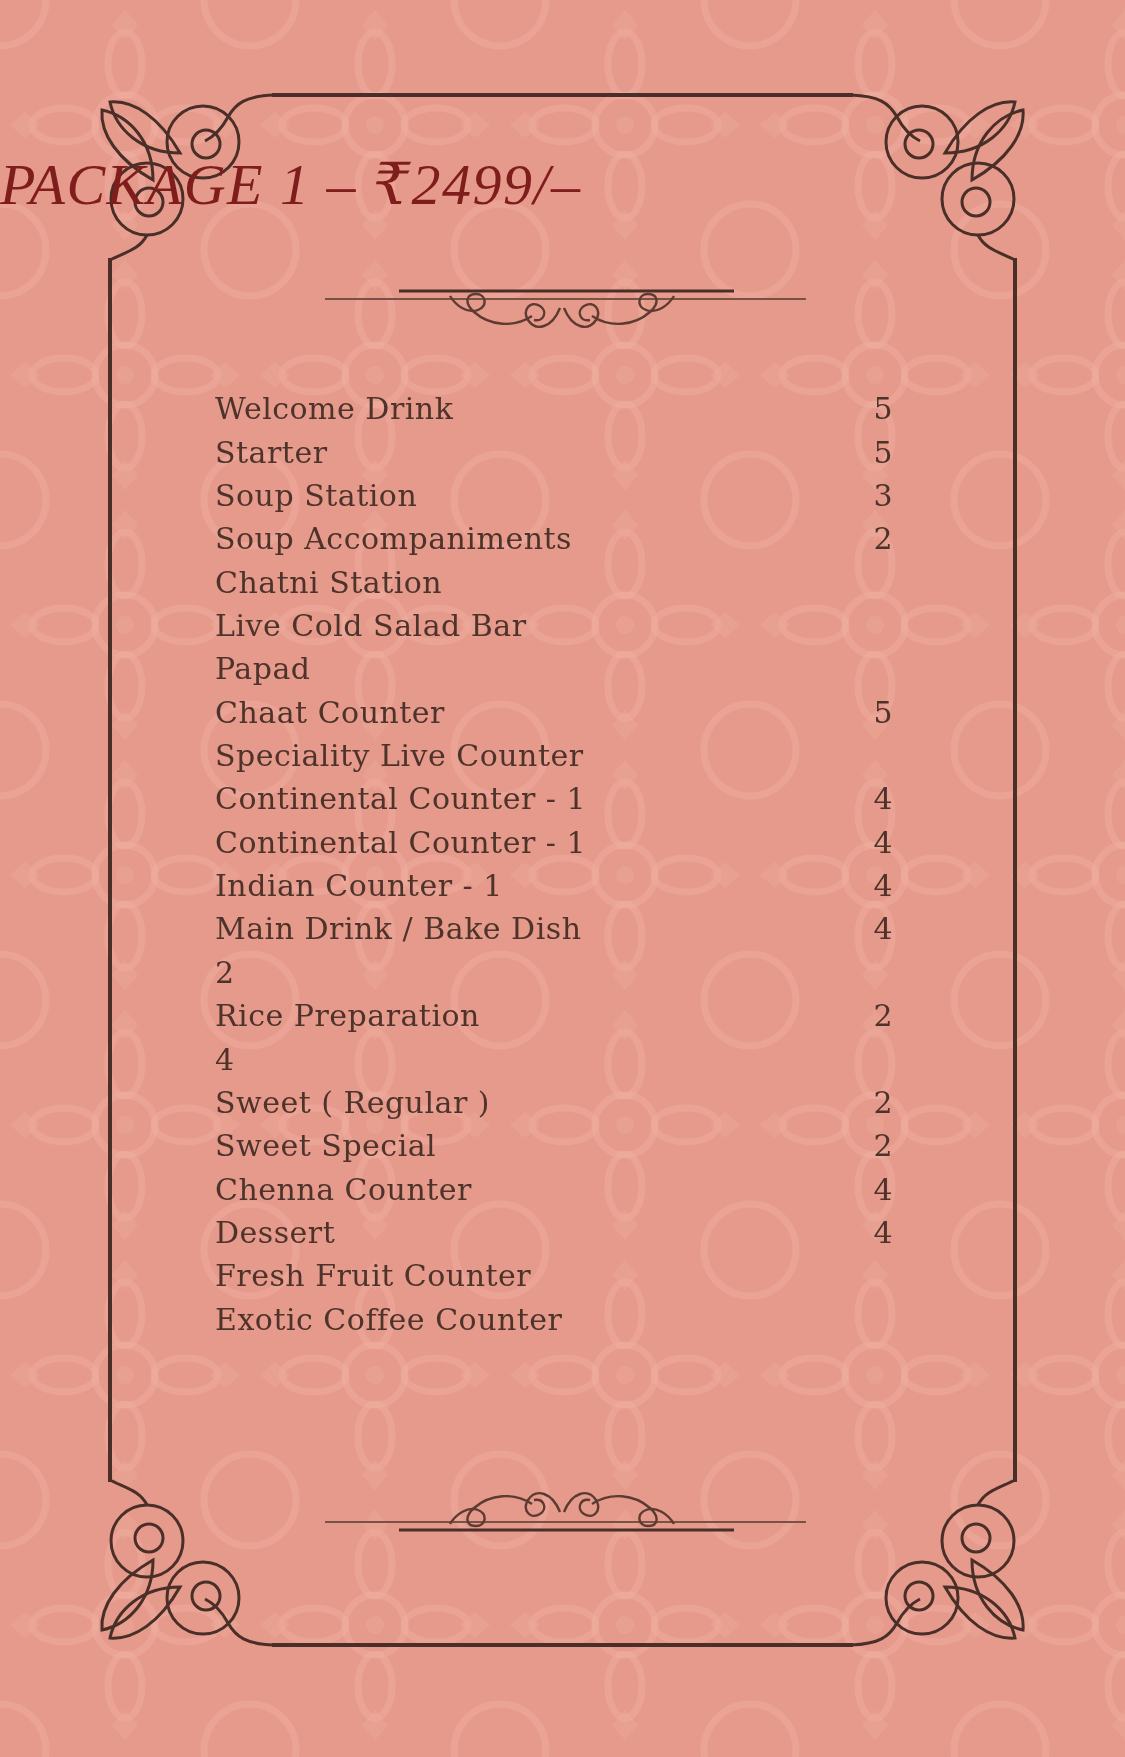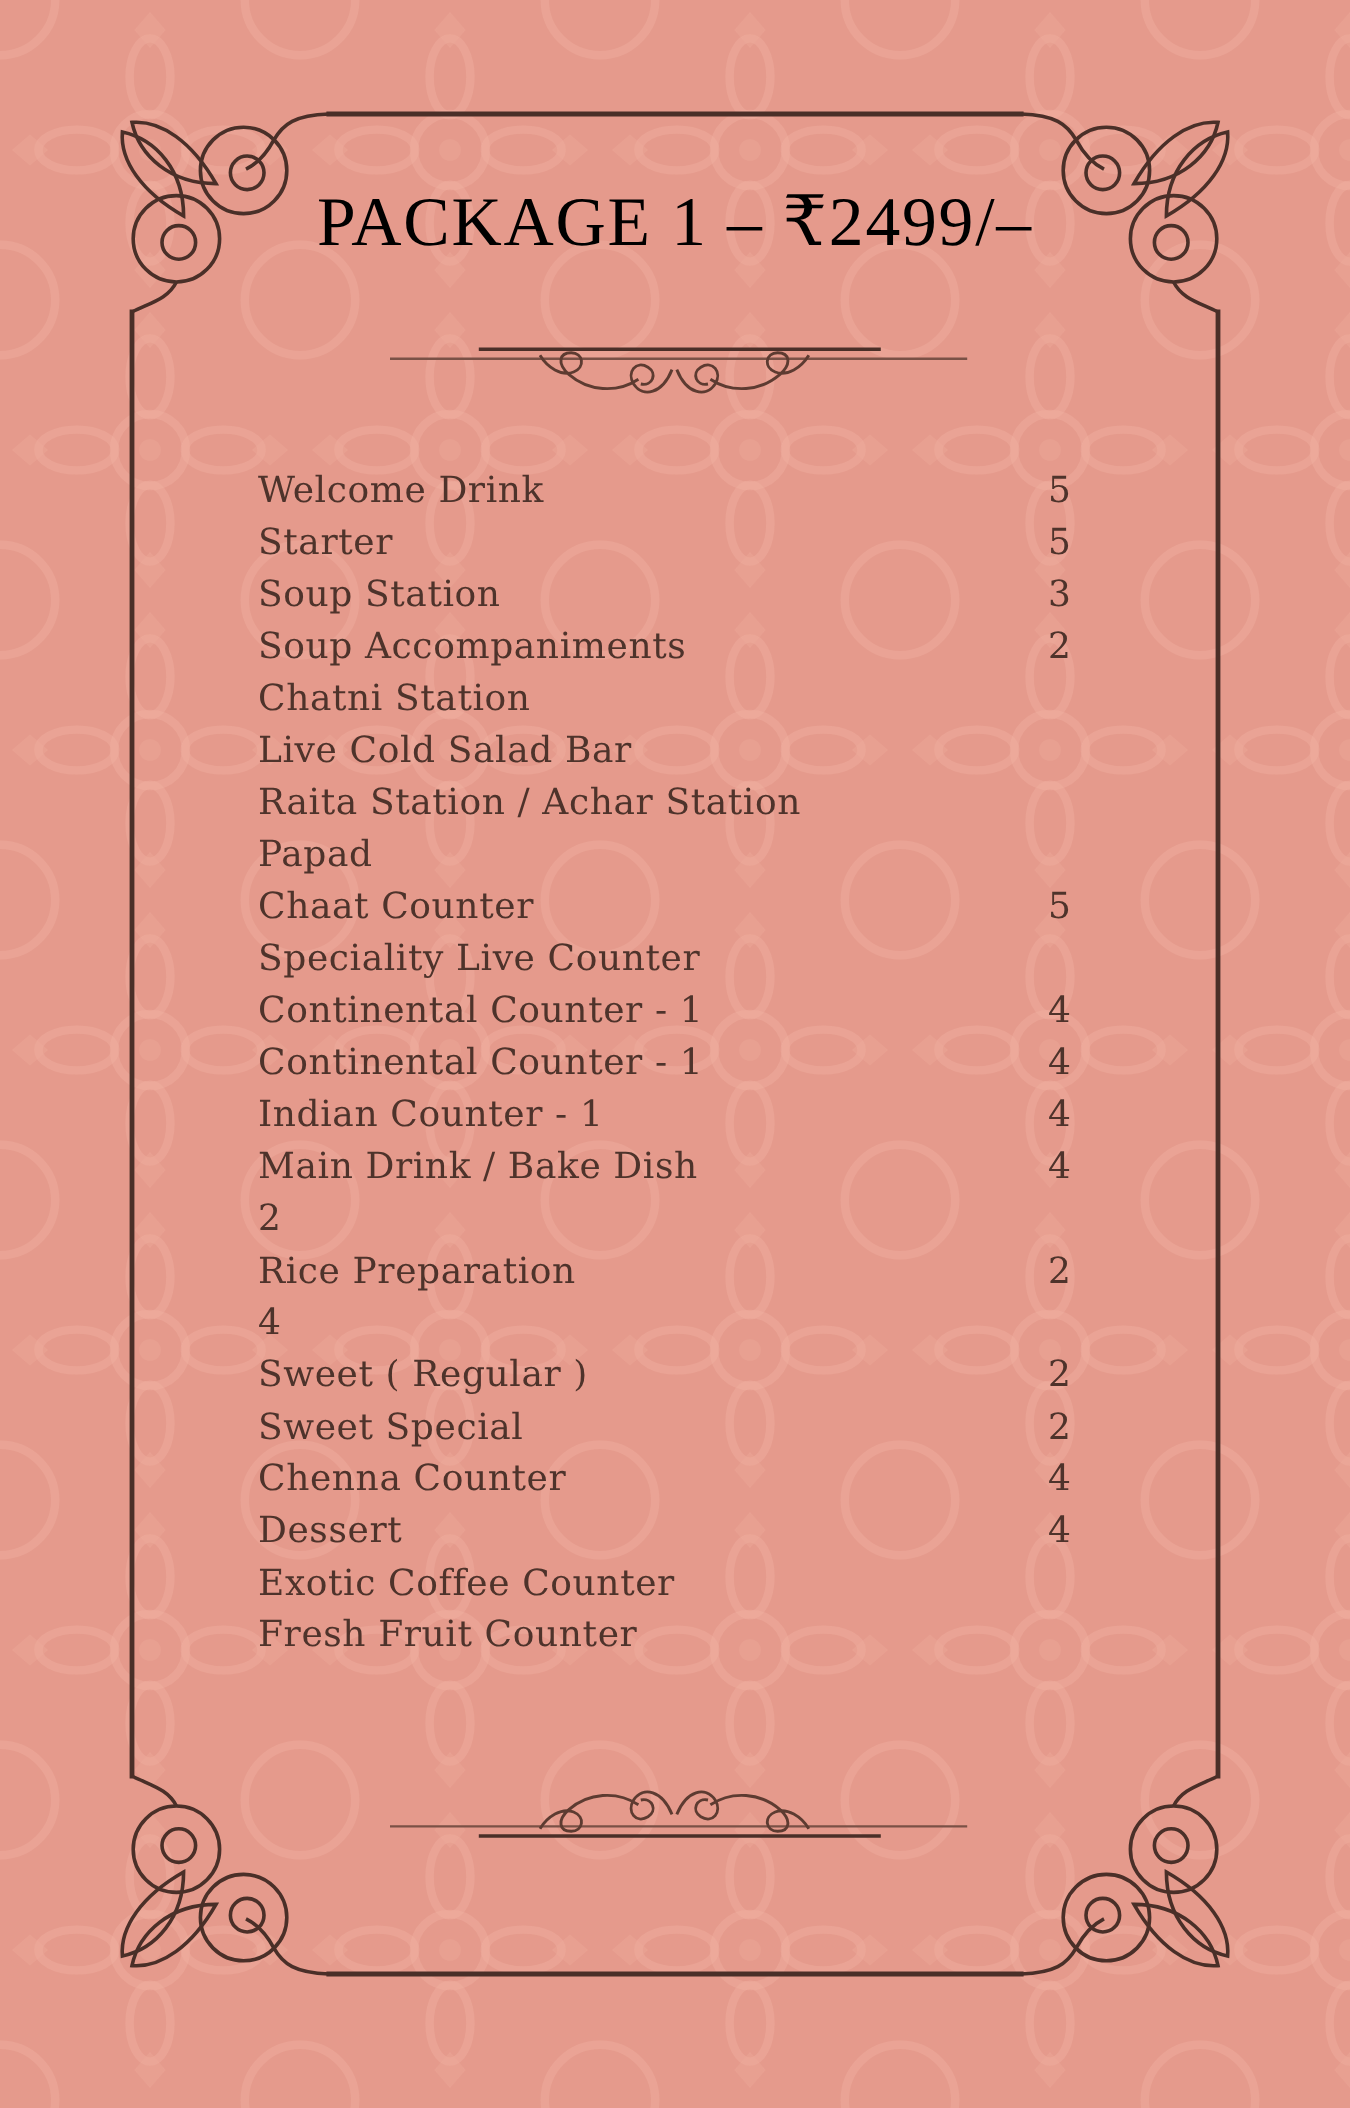--- a/index.html
+++ b/index.html
@@ -7,26 +7,27 @@
     width:1125px;height:1757px;
     background:#e59a8c;
     font-family:"Liberation Serif","DejaVu Serif",serif;
     position:relative;
     overflow:hidden;
   }
   .stage{position:absolute;inset:0;width:1125px;height:1757px;}
   svg.deco{position:absolute;left:0;top:0;width:1125px;height:1757px;display:block;}
   .title{
     position:absolute;left:0;right:0;top:150px;
-    text-align:center;
+    text-align:left;
     font-size:58px;
     letter-spacing:1.5px;
-    color:#000000;
+    color:#7f1d1d;
     font-family:"Liberation Serif","DejaVu Serif",serif;
     white-space:nowrap;
+    font-style:italic;
   }
   .menu-list{
     position:absolute;
     left:215px;top:383px;width:678px;
     font-family:"DejaVu Serif","Liberation Serif",serif;
     color:#4e332b;
   }
   .row{
     height:43.35px;
     display:flex;
@@ -143,24 +144,20 @@
     <div class="row">
       <span class="item-name">Chatni Station</span>
       <span class="item-count"></span>
     </div>
 
     <div class="row">
       <span class="item-name">Live Cold Salad Bar</span>
       <span class="item-count"></span>
     </div>
 
-    <div class="row">
-      <span class="item-name">Raita Station / Achar Station</span>
-      <span class="item-count"></span>
-    </div>
 
     <div class="row">
       <span class="item-name">Papad</span>
       <span class="item-count"></span>
     </div>
 
     <div class="row">
       <span class="item-name">Chaat Counter</span>
       <span class="item-count">5</span>
     </div>
@@ -217,23 +214,23 @@
       <span class="item-name">Chenna Counter</span>
       <span class="item-count">4</span>
     </div>
 
     <div class="row">
       <span class="item-name">Dessert</span>
       <span class="item-count">4</span>
     </div>
 
     <div class="row">
+      <span class="item-name">Fresh Fruit Counter</span>
+      <span class="item-count"></span>
+    </div>
+
+    <div class="row">
       <span class="item-name">Exotic Coffee Counter</span>
       <span class="item-count"></span>
     </div>
-
-    <div class="row">
-      <span class="item-name">Fresh Fruit Counter</span>
-      <span class="item-count"></span>
-    </div>
   </div>
 
 </div>
 
 </body></html>

